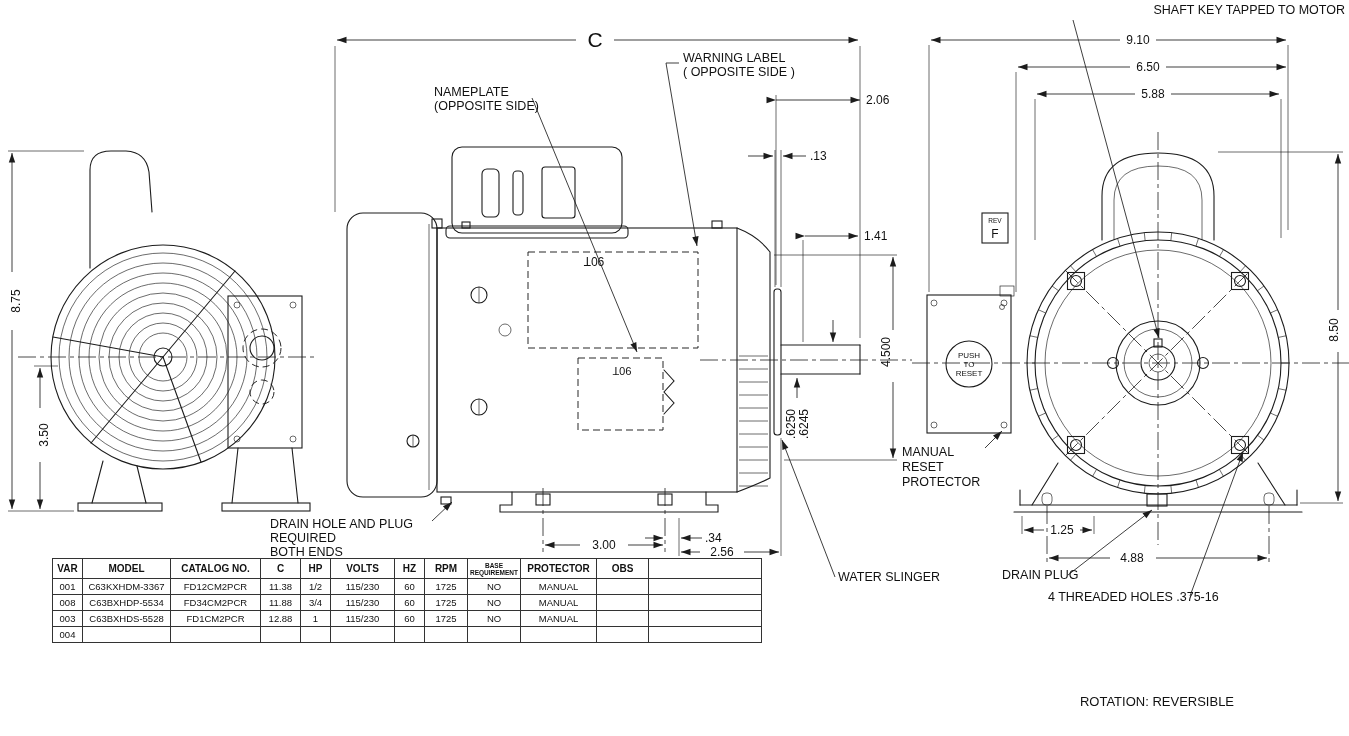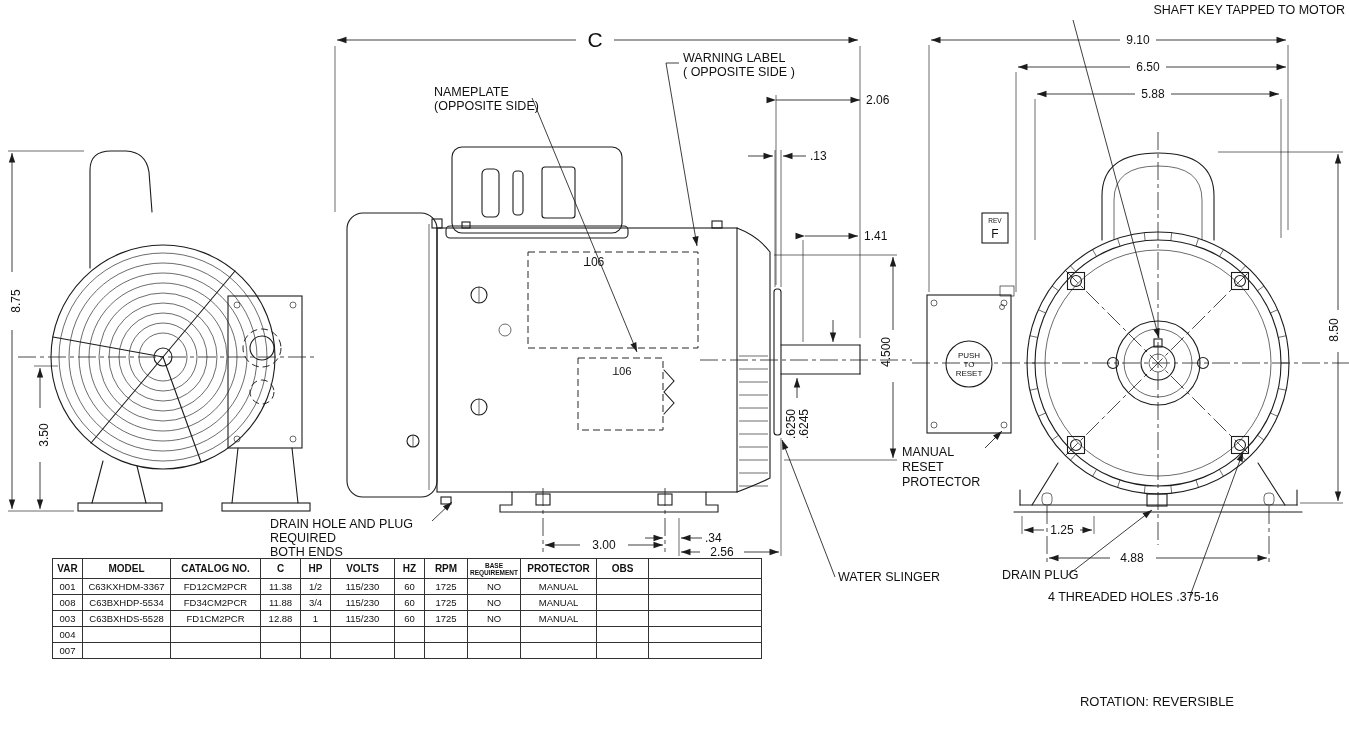--- a/index.html
+++ b/index.html
@@ -412,29 +412,15 @@
           <td></td>
           <td></td>
           <td></td>
           <td></td>
           <td></td>
           <td></td>
           <td></td>
           <td></td>
           <td></td>
         </tr>
-        <tr>
-          <td>007</td>
-          <td></td>
-          <td></td>
-          <td></td>
-          <td></td>
-          <td></td>
-          <td></td>
-          <td></td>
-          <td></td>
-          <td></td>
-          <td></td>
-          <td></td>
-        </tr>
       </tbody>
 </table>
 </div>
 
 </body></html>

